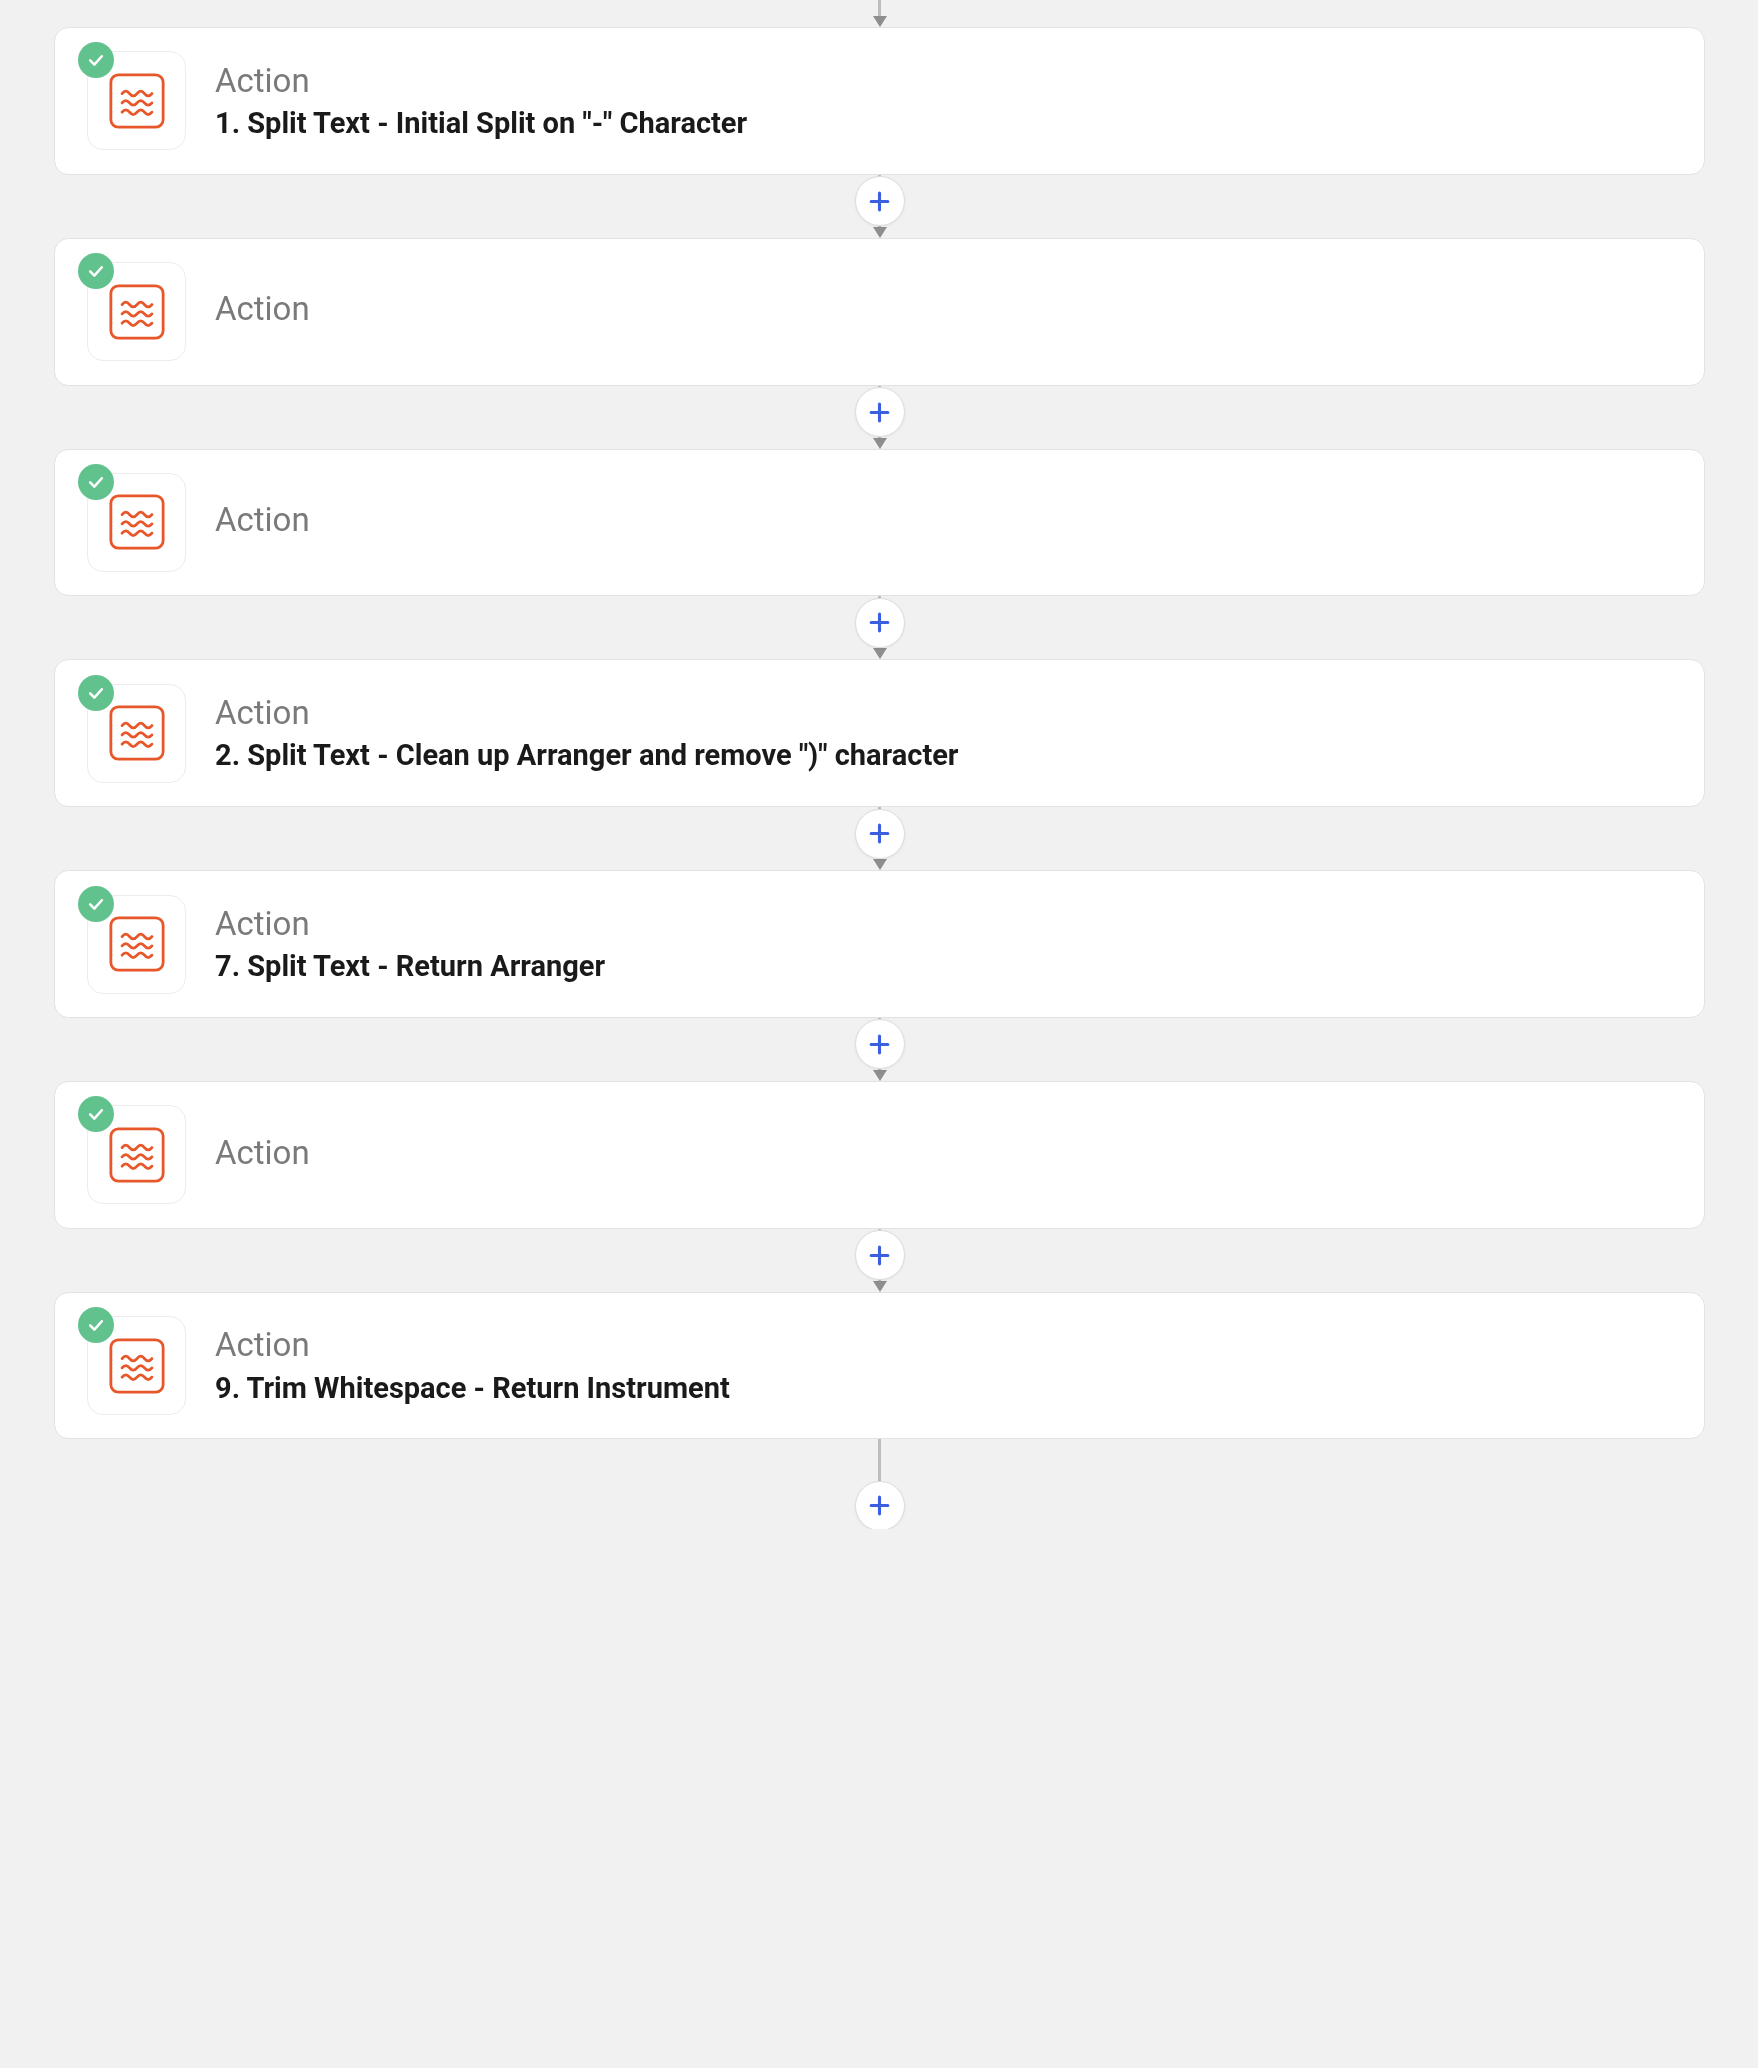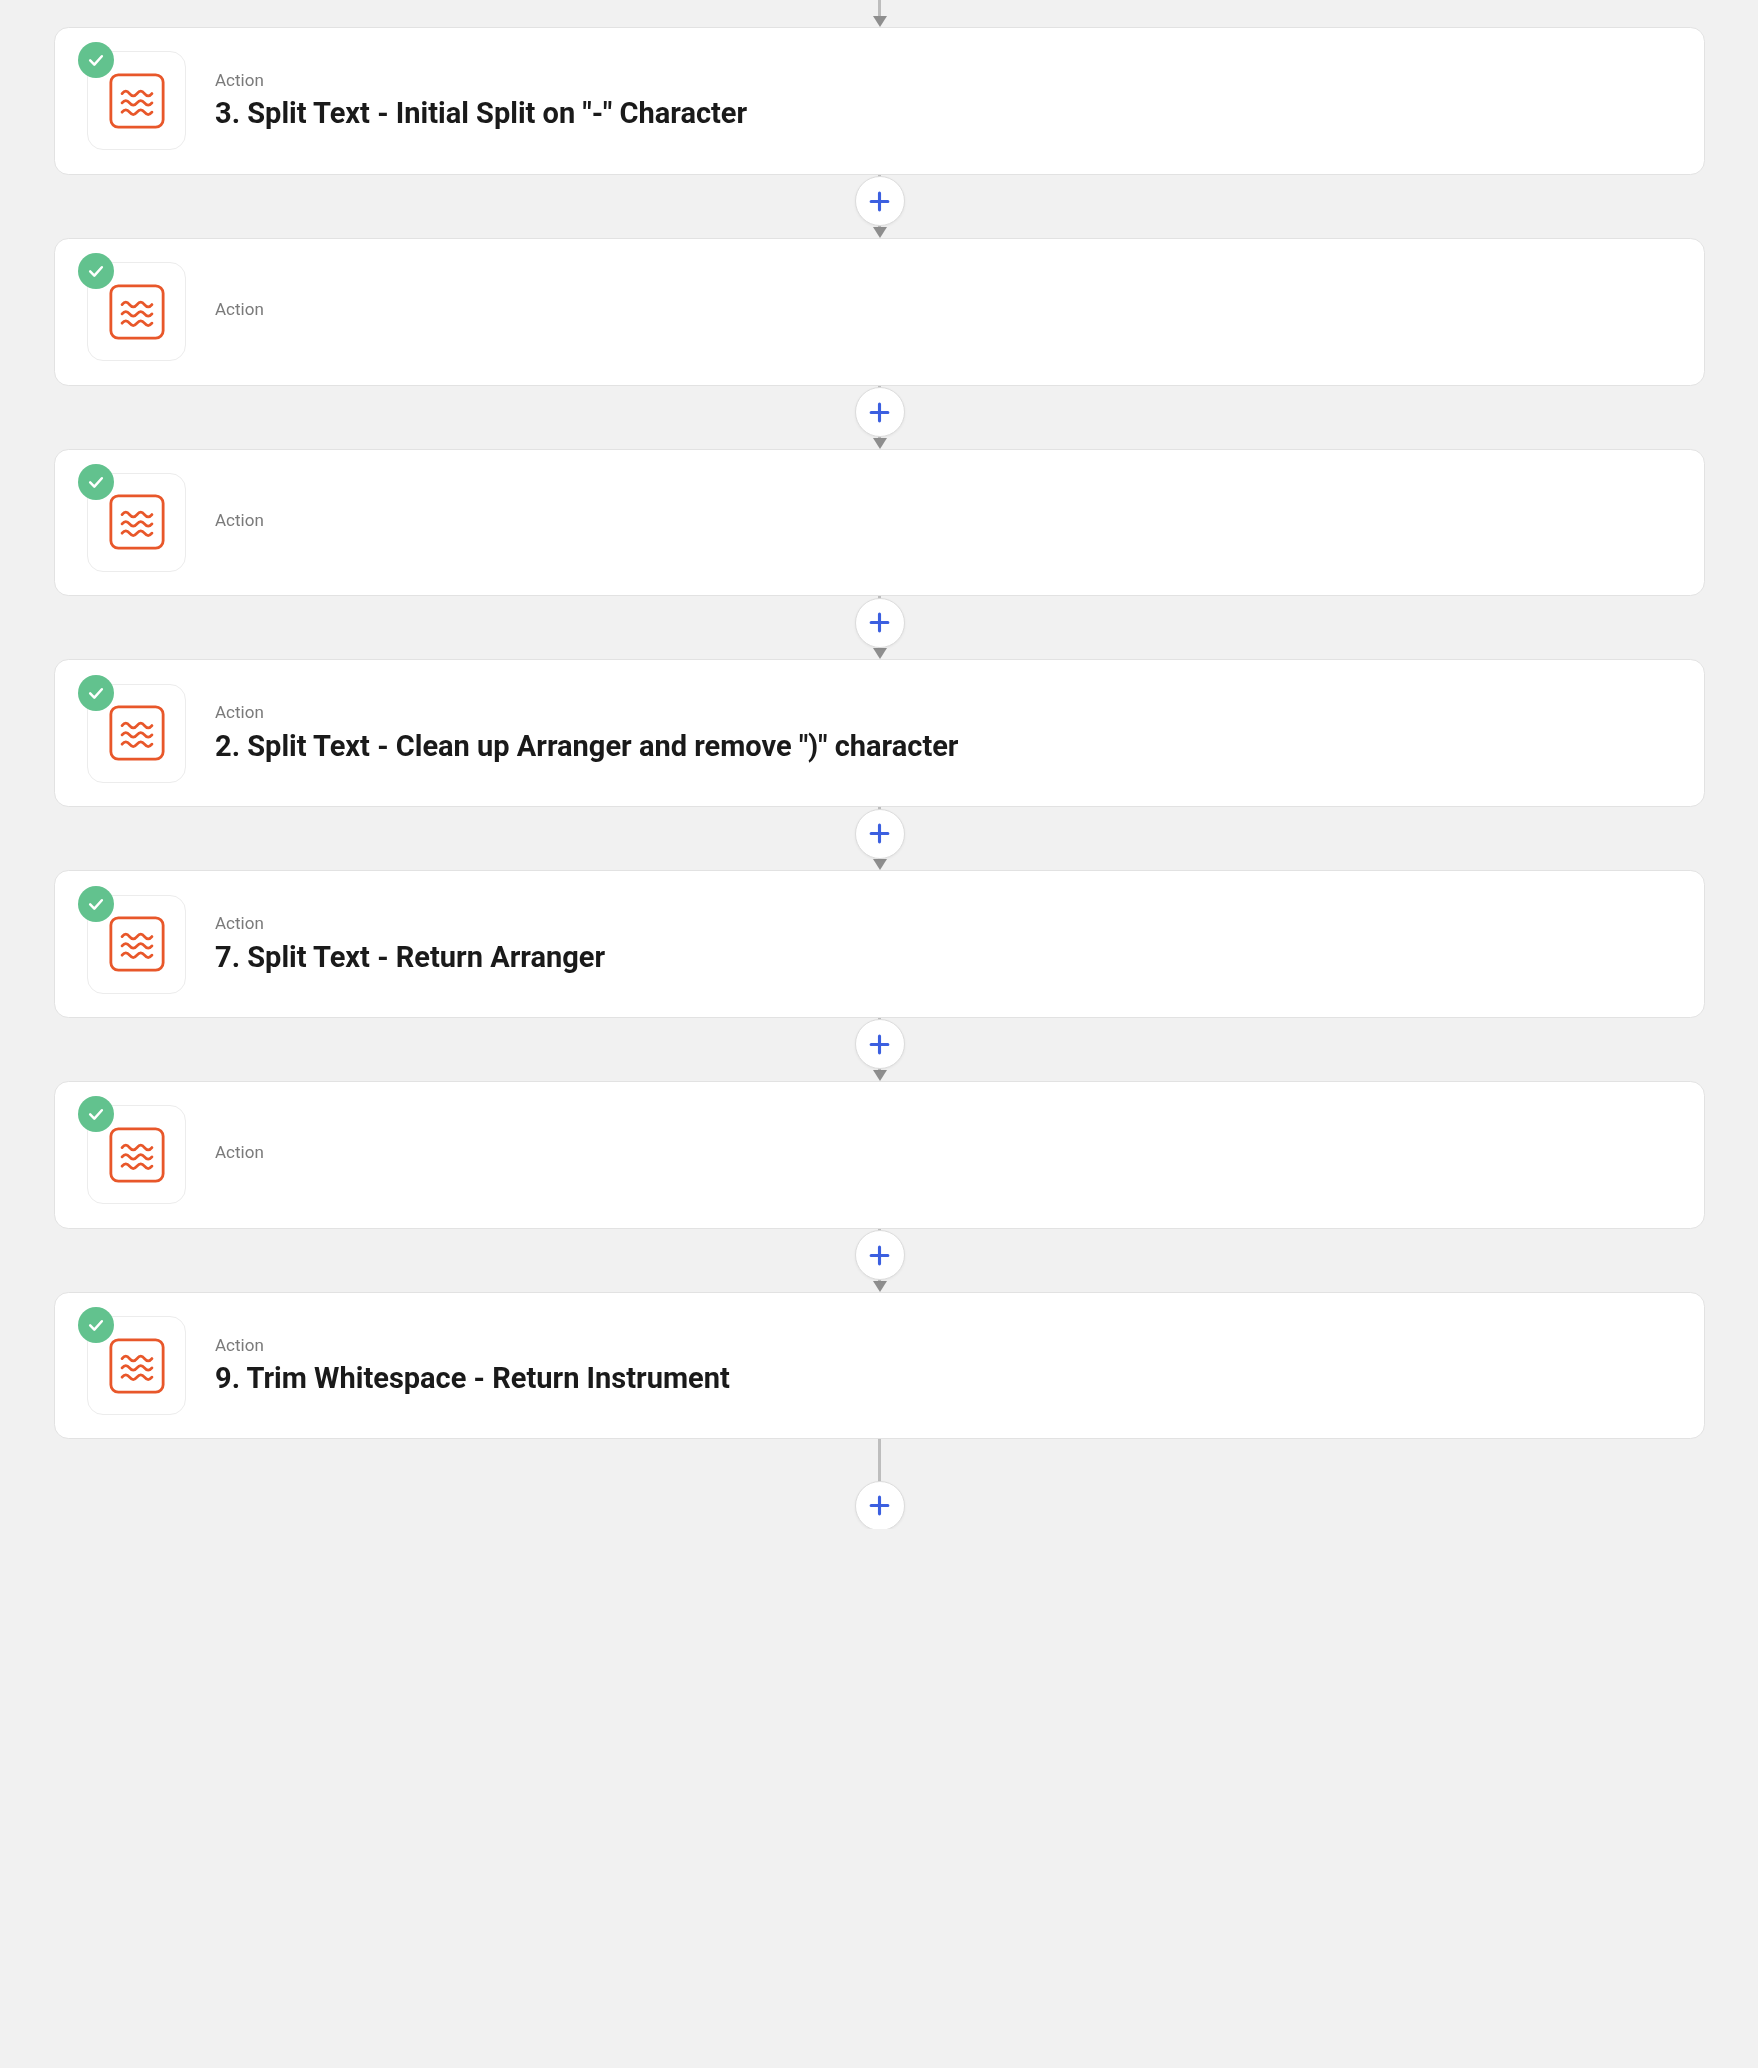--- a/index.html
+++ b/index.html
@@ -55,21 +55,21 @@
     height: 36px;
     background: #62c28e;
     border-radius: 50%;
     display: flex;
     align-items: center;
     justify-content: center;
   }
   .check-badge svg { width: 20px; height: 20px; }
   .text-block { flex: 1 1 auto; }
   .step-type {
-    font-size: 17px;
+    font-size: 33px;
     color: #7a7a7a;
     font-weight: 400;
     margin-bottom: 5.4px;
   }
   .step-title {
     font-size: 29px;
     color: #1a1a1a;
     font-weight: 700;
     line-height: 1.25;
   }
@@ -140,21 +140,21 @@
         </svg>
       </div>
       <div class="check-badge">
         <svg viewBox="0 0 24 24">
             <path d="M5 12.5 L10 17.5 L19 7.5" stroke="#fff" stroke-width="3" fill="none" stroke-linecap="round" stroke-linejoin="round"></path>
           </svg>
       </div>
     </div>
     <div class="text-block">
       <div class="step-type">Action</div>
-      <div class="step-title">3. Split Text - Initial Split on "-" Character</div>
+      <div class="step-title">1. Split Text - Initial Split on "-" Character</div>
     </div>
   </div>
 
   <div class="connector">
     <div class="connector-line-top"></div>
     <div class="plus-btn">
       <svg viewBox="0 0 24 24">
           <path d="M12 4 L12 20 M4 12 L20 12" stroke="#3b5fe0" stroke-width="3" stroke-linecap="round"></path>
         </svg>
     </div>

